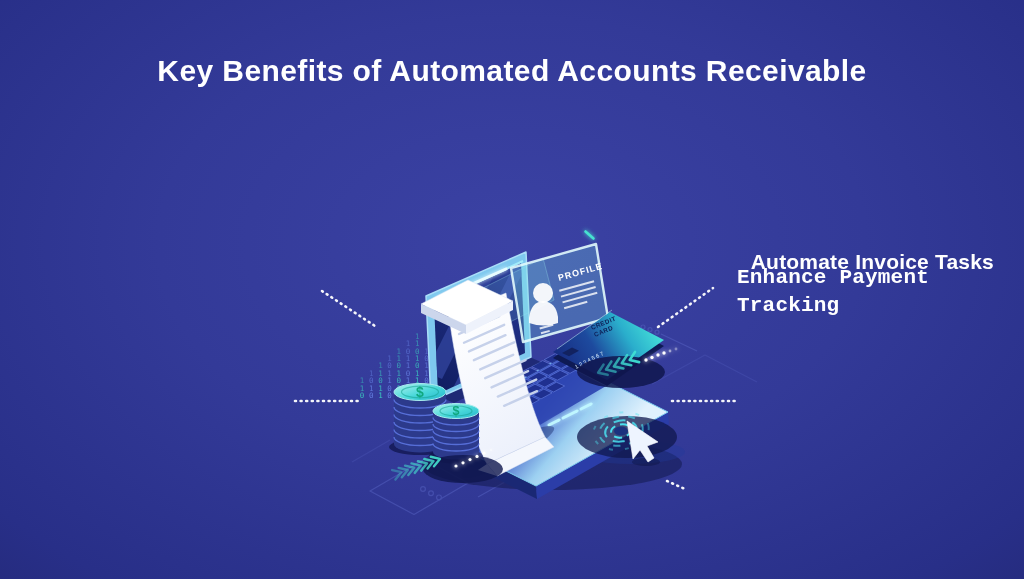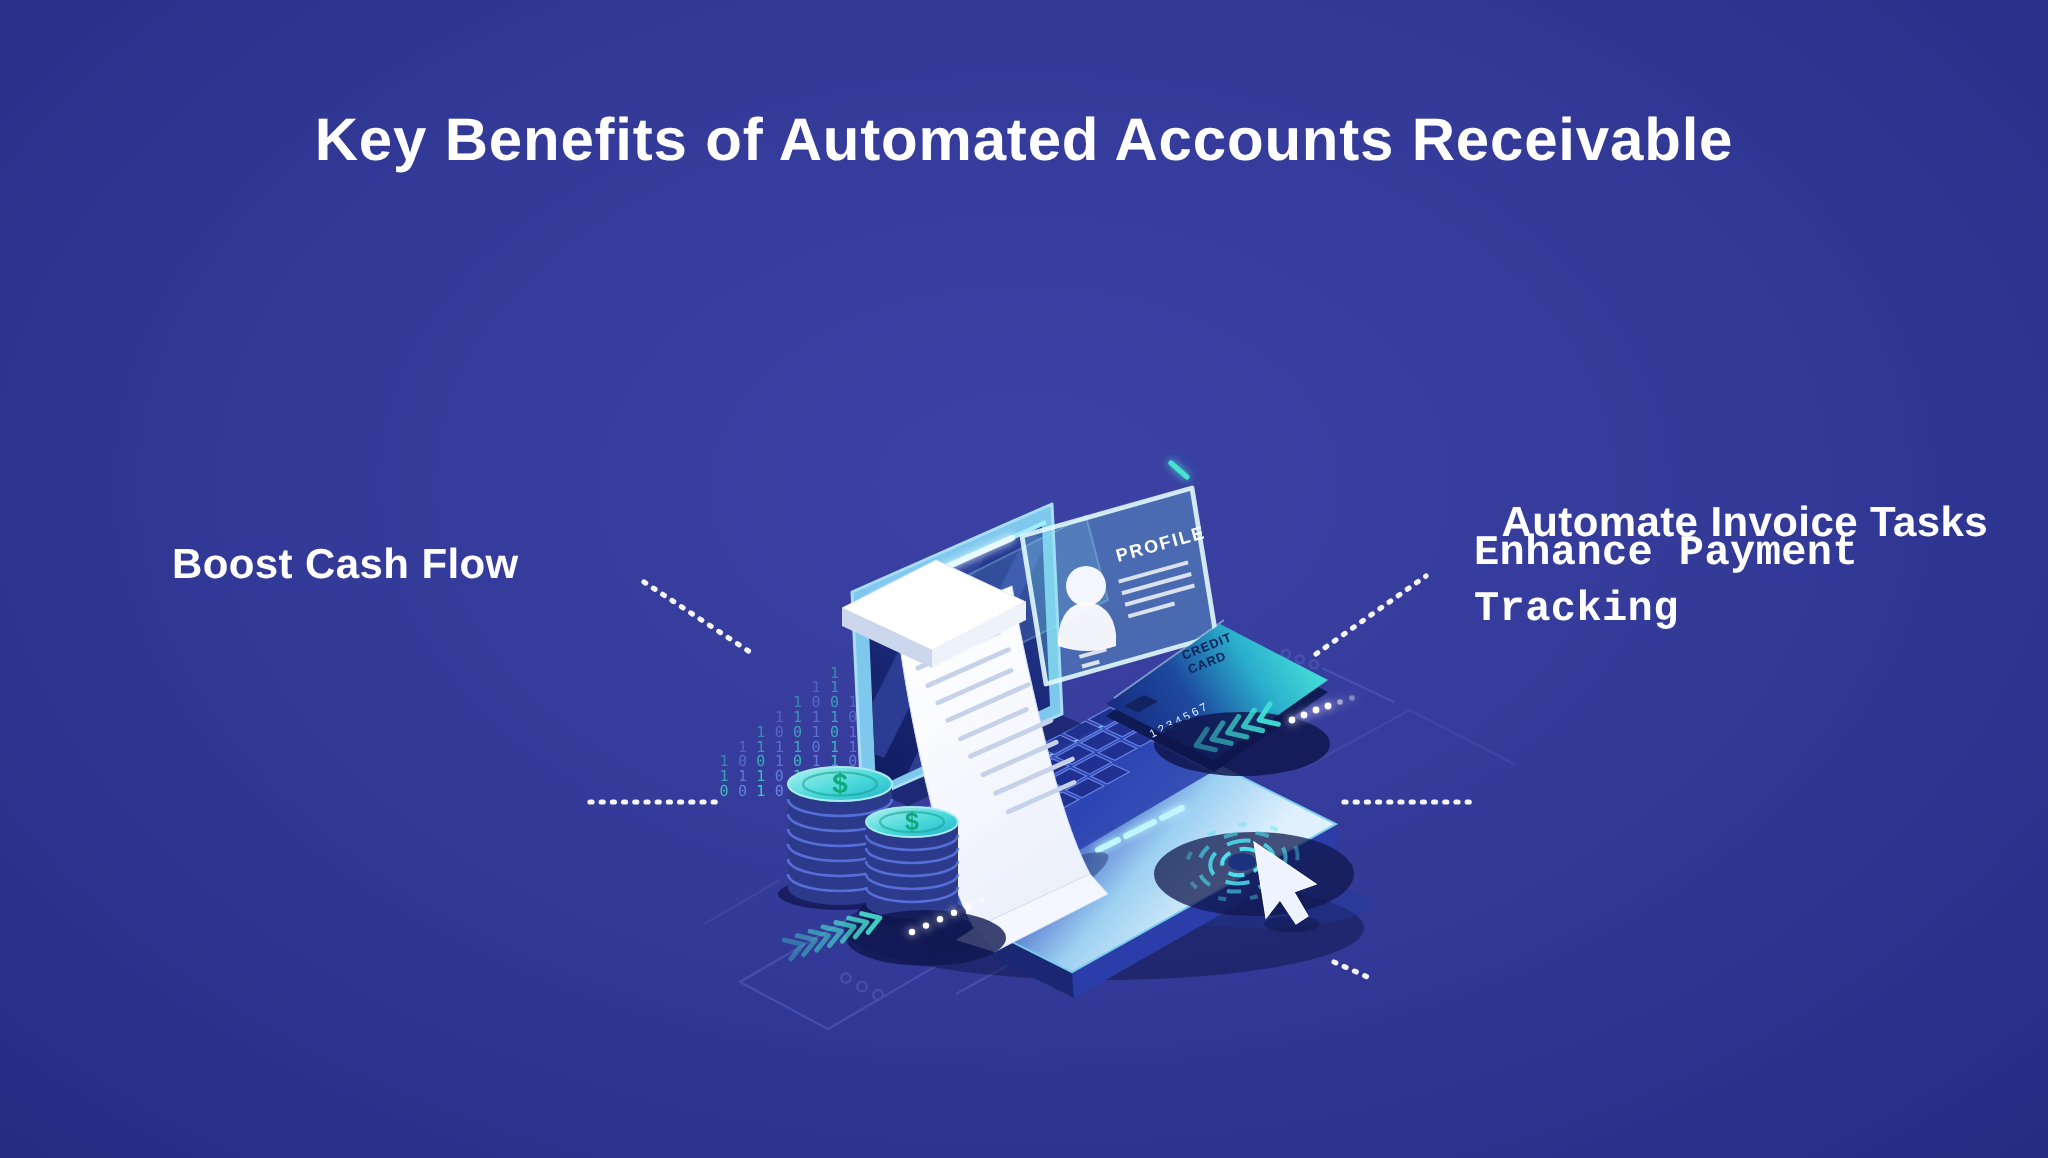--- a/index.html
+++ b/index.html
@@ -26,21 +26,20 @@
   .circuit{stroke:#5b68c8;fill:none;stroke-width:1.2;}
 </style>
 </head>
 <body>
 
 <div class="canvas">
 
   <div class="title">Key Benefits of Automated Accounts Receivable</div>
 
   <div class="label" id="b-automate">Automate Invoice Tasks</div>
-  <div class="label" id="b-boost">Boost Cash Flow</div>
   <div class="label" id="b-enhance">Enhance Payment
 Tracking</div>
 
   <svg class="illu" width="1024" height="579" viewBox="0 0 1024 579" font-family="Liberation Sans, sans-serif">
     <defs>
       <linearGradient id="deckGrad" gradientUnits="userSpaceOnUse" x1="480" y1="378" x2="592" y2="472">
         <stop offset="0" stop-color="#2e46b4"></stop>
           <stop offset=".45" stop-color="#3f5cc8"></stop>
         <stop offset=".72" stop-color="#9fd4f4"></stop>
           <stop offset="1" stop-color="#e4f5ff"></stop>

